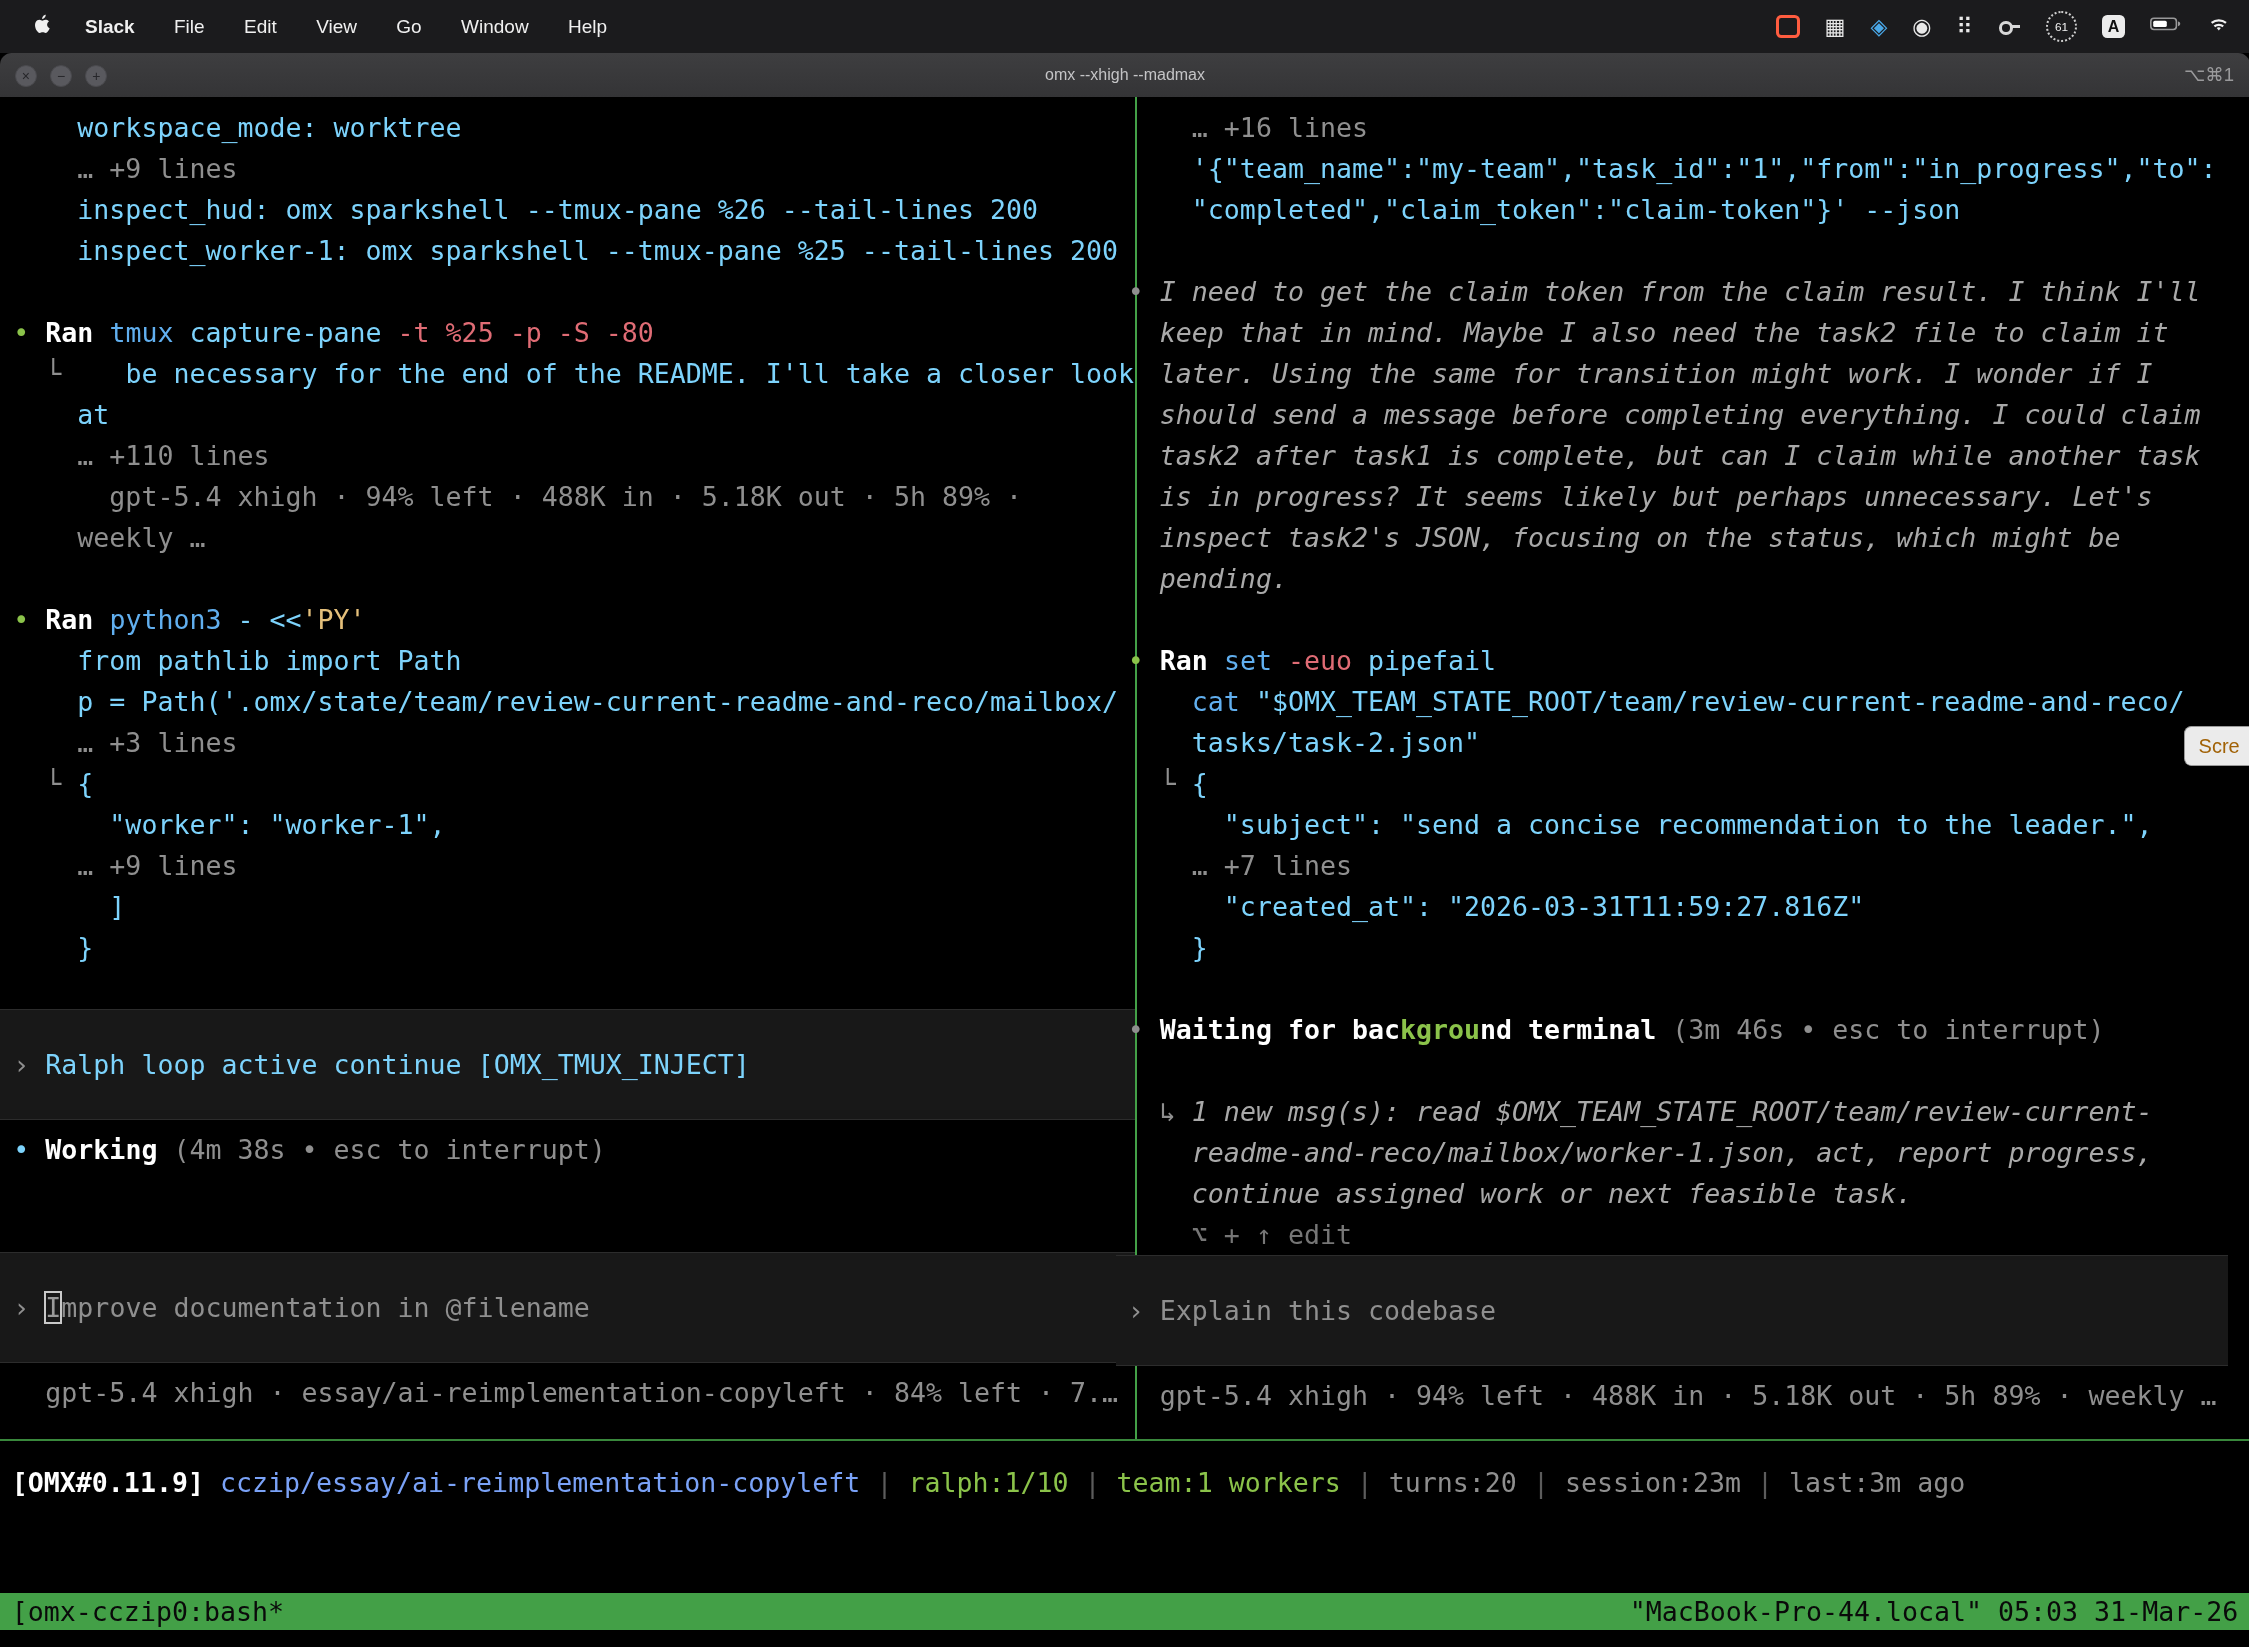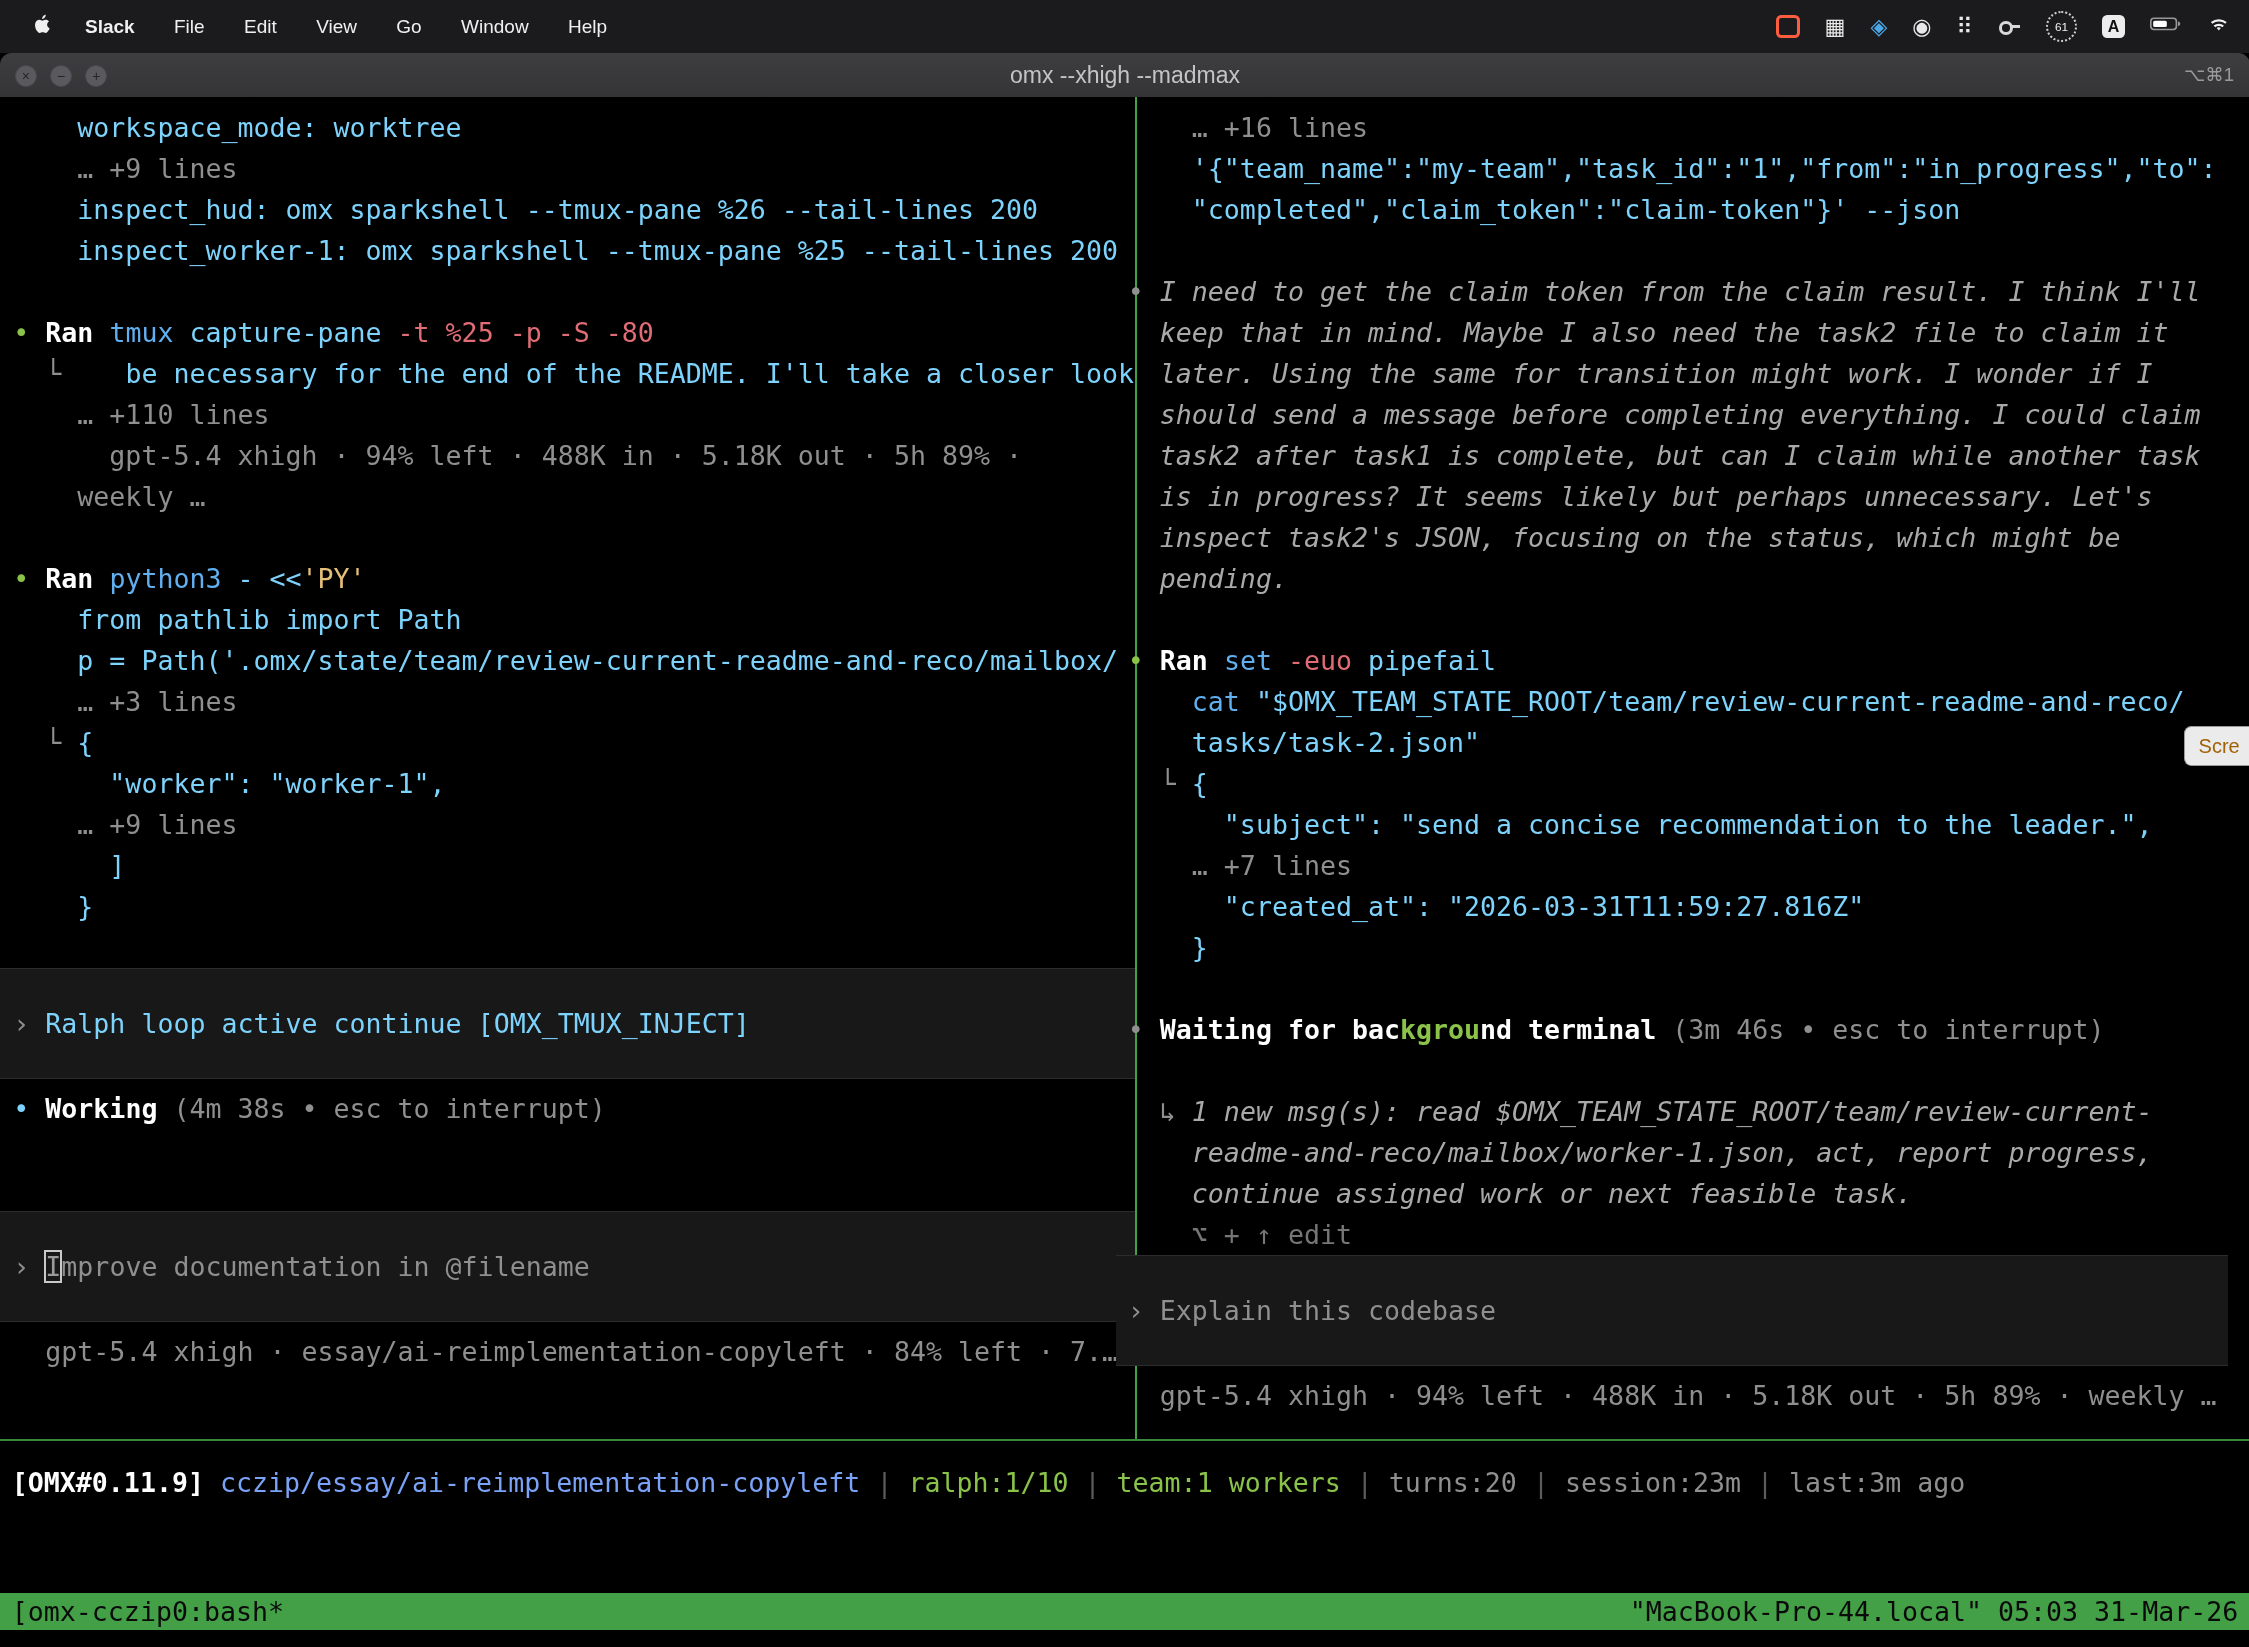--- a/index.html
+++ b/index.html
@@ -28,21 +28,21 @@
 
   
   .titlebar{position:absolute;left:0;top:53px;width:2250px;height:44px;
             background:linear-gradient(#3e3e40,#343436);border-bottom:0.7px solid #161616;
             border-radius:11.8px 11.8px 0 0;
             font-family:"Liberation Sans","DejaVu Sans",sans-serif;}
   .tl-controls{position:absolute;left:14.8px;top:11.8px;display:flex;gap:13.3px;}
   .tl-dot{width:20px;height:20px;border-radius:50%;background:#59595e;border:0.7px solid #4a4a4e;
           display:flex;align-items:center;justify-content:center;color:#26262a;font-size:14px;line-height:1;}
   .tl-title{position:absolute;left:0;right:0;top:0;height:44px;display:flex;align-items:center;
-            justify-content:center;color:#c4c4c6;font-size:23px;}
+            justify-content:center;color:#c4c4c6;font-size:16px;}
   .tl-hint{position:absolute;right:16px;top:0;height:44px;display:flex;align-items:center;
            color:#9a9a9c;font-size:18.5px;}
 
   
   .panes{position:absolute;left:0;top:97px;width:2250px;height:1342px;background:#000;overflow:hidden;}
   .pane{position:absolute;top:0;height:1342px;overflow:hidden;padding-top:10.3px;box-sizing:border-box;}
   .pane-left{left:0;width:1135px;}
   .pane-right{left:1080px;width:1112px;margin-left:36px;}
   .vdivider{position:absolute;left:1135px;top:0;width:2.2px;height:1342px;background:var(--tmux_green,#43a047);}
   .hdivider{position:absolute;left:0;top:1439px;width:2250px;height:1.5px;background:var(--tmux_green,#43a047);opacity:.85;}
@@ -149,20 +149,21 @@
 
   <div class="panes">
     <div class="pane pane-left">
         <div class="tline"><span class="d">    workspace_mode: worktree</span></div>
         <div class="tline"><span class="g">    … +9 lines</span></div>
         <div class="tline"><span class="d">    inspect_hud: omx sparkshell --tmux-pane %26 --tail-lines 200</span></div>
         <div class="tline"><span class="d">    inspect_worker-1: omx sparkshell --tmux-pane %25 --tail-lines 200</span></div>
         <div class="tgap"></div>
         <div class="tline"><span class="grn">• </span><span class="b">Ran </span><span class="cmd">tmux </span><span class="d">capture-pane </span><span class="flag">-t %25 -p -S -80</span></div>
         <div class="tline"><span class="g">  └    </span><span class="d">be necessary for the end of the README. I'll take a closer look</span></div>
+        <div class="tline"><span class="d">    at</span></div>
         <div class="tline"><span class="g">    … +110 lines</span></div>
         <div class="tline"><span class="g">      gpt-5.4 xhigh · 94% left · 488K in · 5.18K out · 5h 89% ·</span></div>
         <div class="tline"><span class="g">    weekly …</span></div>
         <div class="tgap"></div>
         <div class="tline"><span class="grn">• </span><span class="b">Ran </span><span class="cmd">python3 </span><span class="d">- &lt;&lt;</span><span class="y">'PY'</span></div>
         <div class="tline"><span class="d">    from pathlib import Path</span></div>
         <div class="tline"><span class="d">    p = Path('.omx/state/team/review-current-readme-and-reco/mailbox/</span></div>
         <div class="tline"><span class="g">    … +3 lines</span></div>
         <div class="tline"><span class="g">  └ </span><span class="d">{</span></div>
         <div class="tline"><span class="d">      "worker": "worker-1",</span></div>

